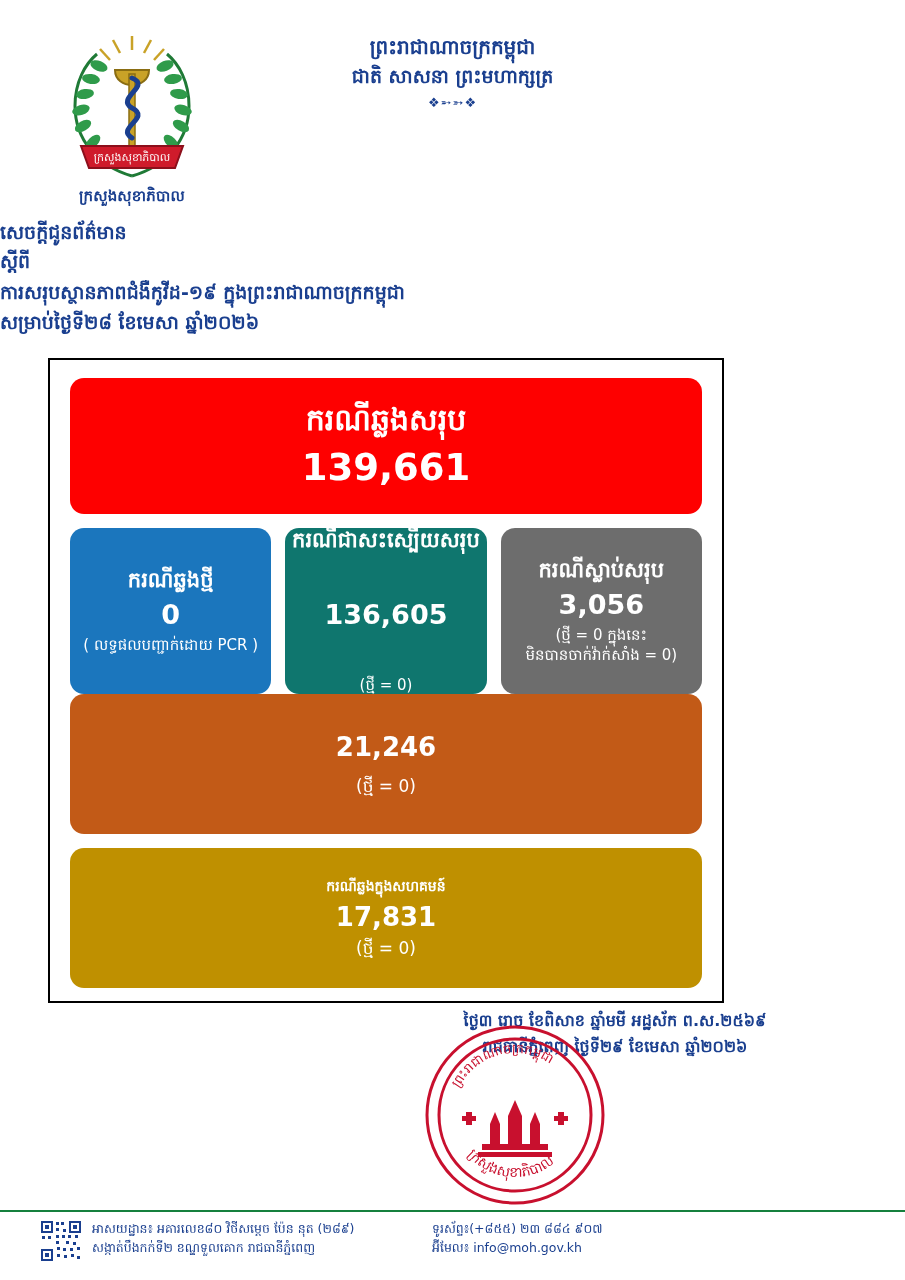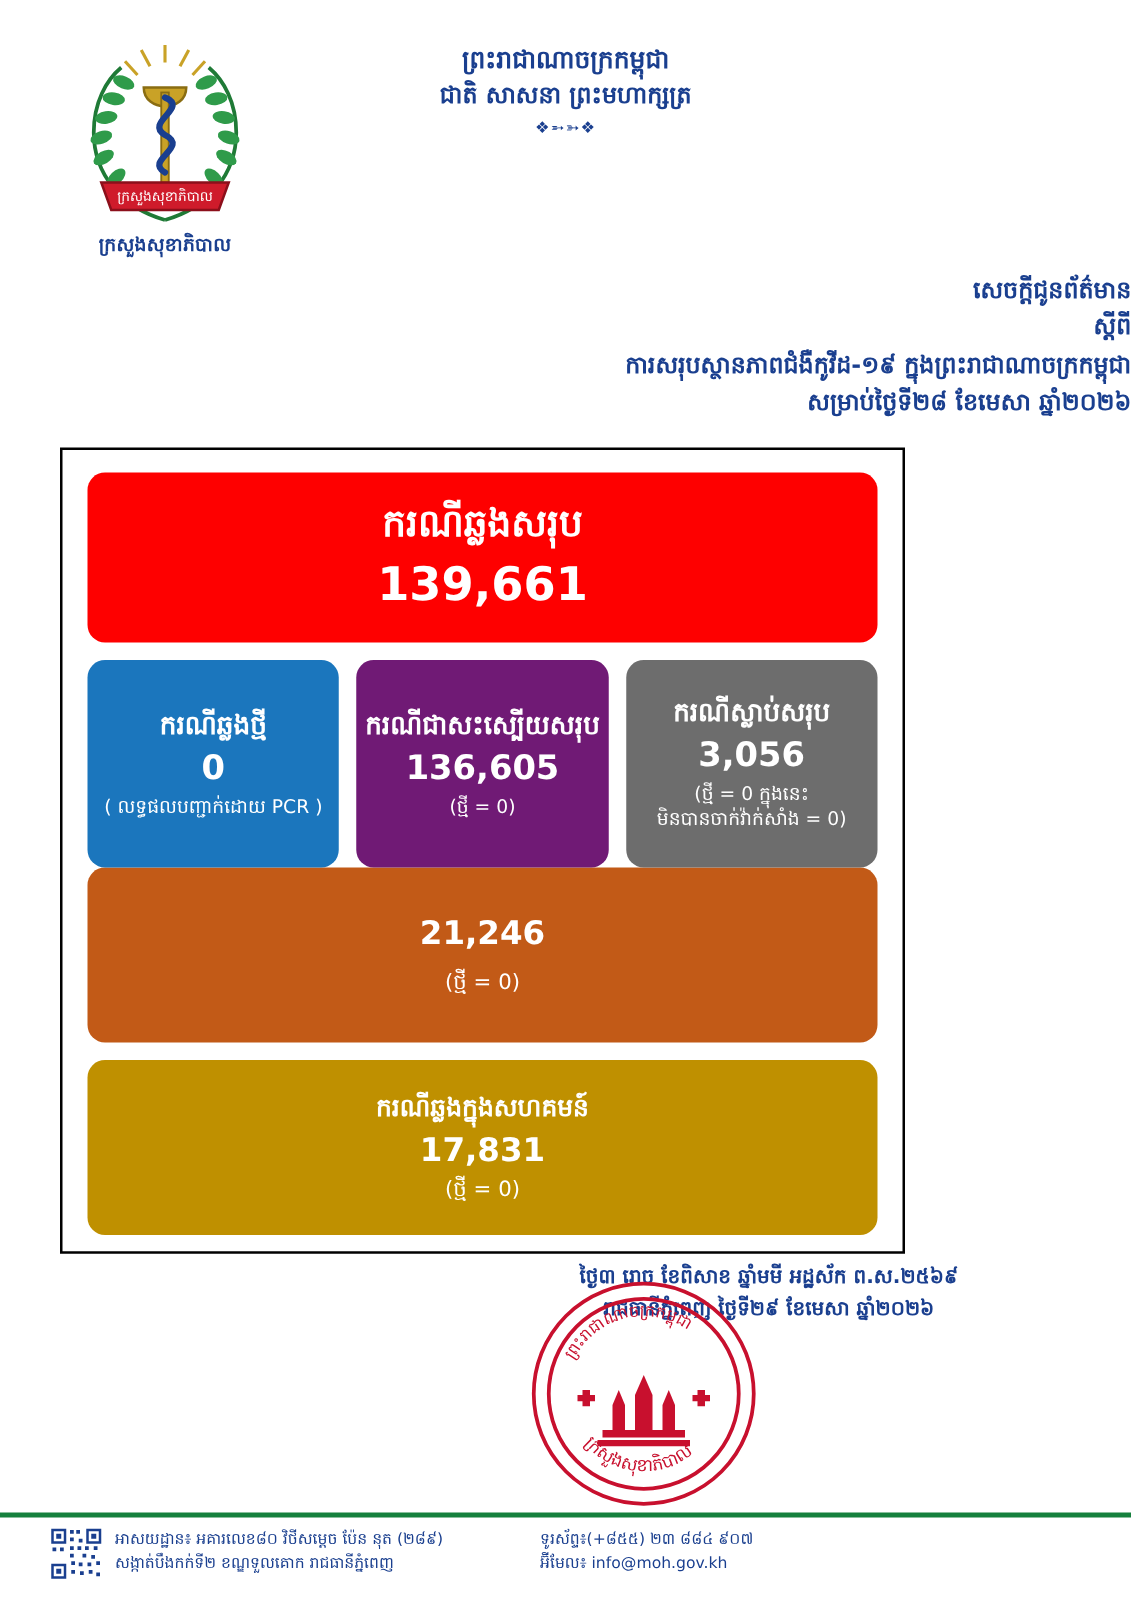--- a/index.html
+++ b/index.html
@@ -68,21 +68,21 @@
     letter-spacing: 1px;
     text-align: center;
   }
 
   
   .title-block {
     position: absolute;
     left: 0;
     right: 0;
     top: 218px;
-    text-align: right;
+    text-align: left;
     color: #1a3f8f;
     font-weight: bold;
   }
   .title-block .t1 { font-size: 19px; line-height: 1.55; }
   .title-block .t2 { font-size: 19px; line-height: 1.55; }
   .title-block .t3 { font-size: 19px; line-height: 1.6; }
   .title-block .t4 { font-size: 19px; line-height: 1.6; }
 
   
   .panel {
@@ -126,41 +126,41 @@
     margin-bottom: 14px;
   }
 
   .row-three {
     display: flex;
     gap: 14px;
     height: 166px;
   }
   .row-three .card { flex: 1; padding: 8px 6px; }
   .card-new { background: #1b76bd; }
-  .card-recovered { background: #701a75; }
+  .card-recovered { background: #0f766e; gap: 40px; }
   .card-deaths { background: #6d6d6d; }
 
   .row-three .label { font-size: 21px; margin-bottom: 4px; }
   .row-three .value { font-size: 27px; margin-bottom: 4px; }
   .row-three .note { font-size: 15px; }
 
   .row-imported {
     height: 140px;
     background: #c25a17;
     margin-bottom: 14px;
   }
   .row-imported .label { font-size: 22px; margin-bottom: 6px; }
   .row-imported .value { font-size: 26px; margin-bottom: 11px; }
   .row-imported .note { font-size: 17px; }
 
   .row-community {
     height: 140px;
     background: #bf9000;
   }
-  .row-community .label { font-size: 20px; margin-bottom: 6px; }
+  .row-community .label { font-size: 14px; margin-bottom: 6px; }
   .row-community .value { font-size: 26px; margin-bottom: 4px; }
   .row-community .note { font-size: 17px; }
 
   
   .sign-block {
     position: absolute;
     right: 60px;
     top: 1008px;
     width: 460px;
     text-align: center;
@@ -177,21 +177,21 @@
     height: 190px;
   }
 
   
   .footer {
     position: absolute;
     left: 0;
     right: 0;
     bottom: 0;
     height: 70px;
-    border-top: 4px solid #15803d;
+    border-top: 2px solid #15803d;
     padding: 8px 40px 0 40px;
     box-sizing: border-box;
     display: flex;
     align-items: flex-start;
     color: #1a3f8f;
     font-size: 12.5px;
     line-height: 1.5;
     margin-top: 42px;
   }
   .qr {

